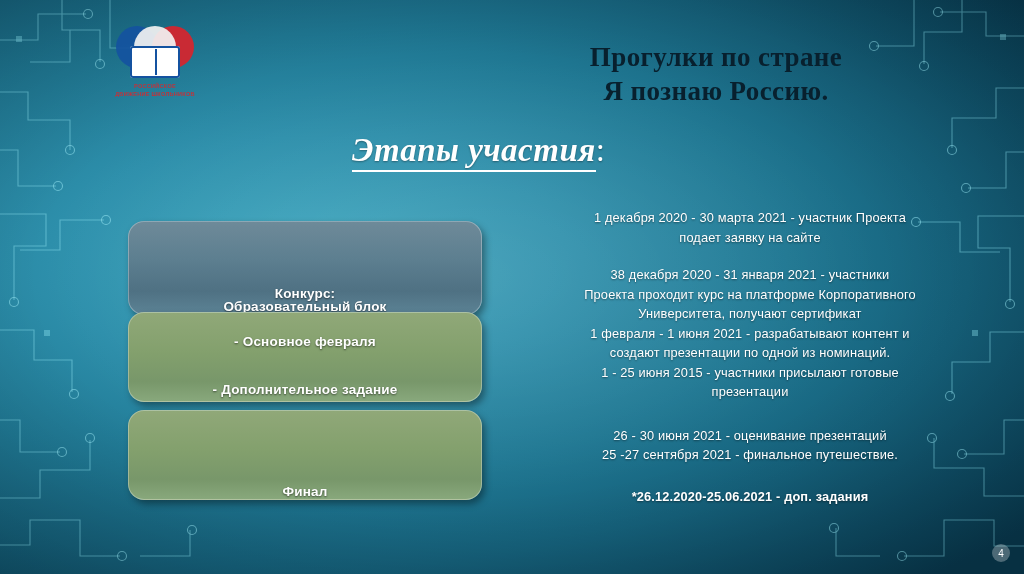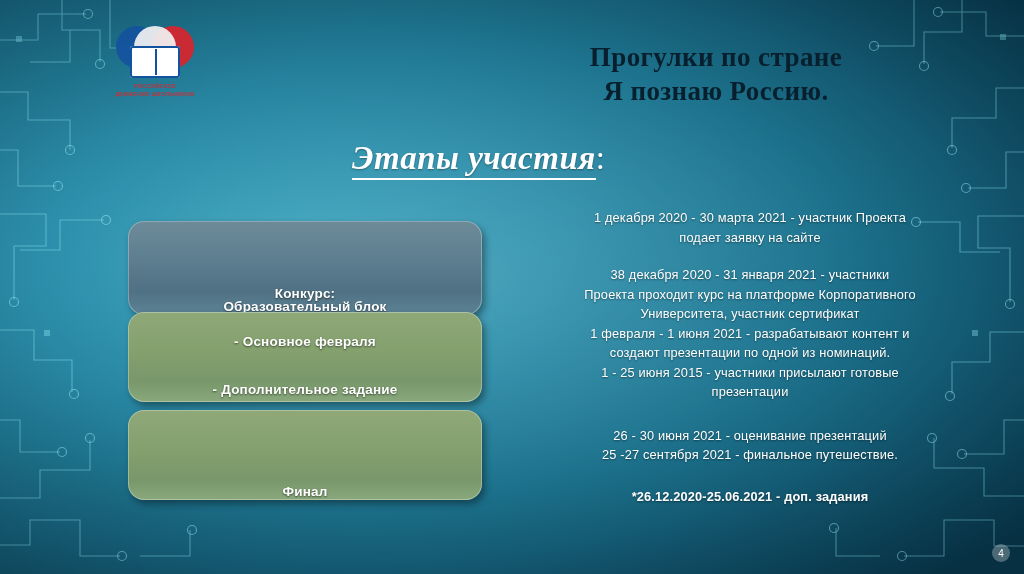--- a/index.html
+++ b/index.html
@@ -99,21 +99,21 @@
     font-family: "Liberation Serif", serif;
     font-weight: bold;
   }
   #title-line1 { font-size: 27px; line-height: 34px; letter-spacing: 0.4px;}
   #title-line2 { font-size: 27px; line-height: 34px; margin-top: 18px; letter-spacing: 0.4px;}
 
   
   #stages-heading {
     position: absolute;
     left: 352px;
-    top: 140px;
+    top: 132px;
     color: #ffffff;
     font-family: "Liberation Serif", serif;
     font-size: 33px;
     font-style: italic;
     font-weight: bold;
     letter-spacing: 0.5px;
     text-shadow: 0 1px 2px rgba(0,0,0,0.35);
   }
   #stages-heading .underline {
     border-bottom: 2px solid #ffffff;
@@ -304,21 +304,21 @@
   </div>
 
   <div id="right-text">
     <div class="para">
       <div>1 декабря 2020 - 30 марта 2021 - участник Проекта</div>
       <div>подает заявку на сайте</div>
     </div>
     <div class="para tight">
       <div>38 декабря 2020 - 31 января 2021 - участники</div>
       <div>Проекта проходит курс на платформе Корпоративного</div>
-      <div>Университета, участник сертификат</div>
+      <div>Университета, получают сертификат</div>
     </div>
     <div class="para tight">
       <div>1 февраля - 1 июня 2021 - разрабатывают контент и</div>
       <div>создают презентации по одной из номинаций.</div>
     </div>
     <div class="para gap-lg">
       <div>1 - 25 июня 2015 - участники присылают готовые</div>
       <div>презентации</div>
     </div>
     <div class="para">

